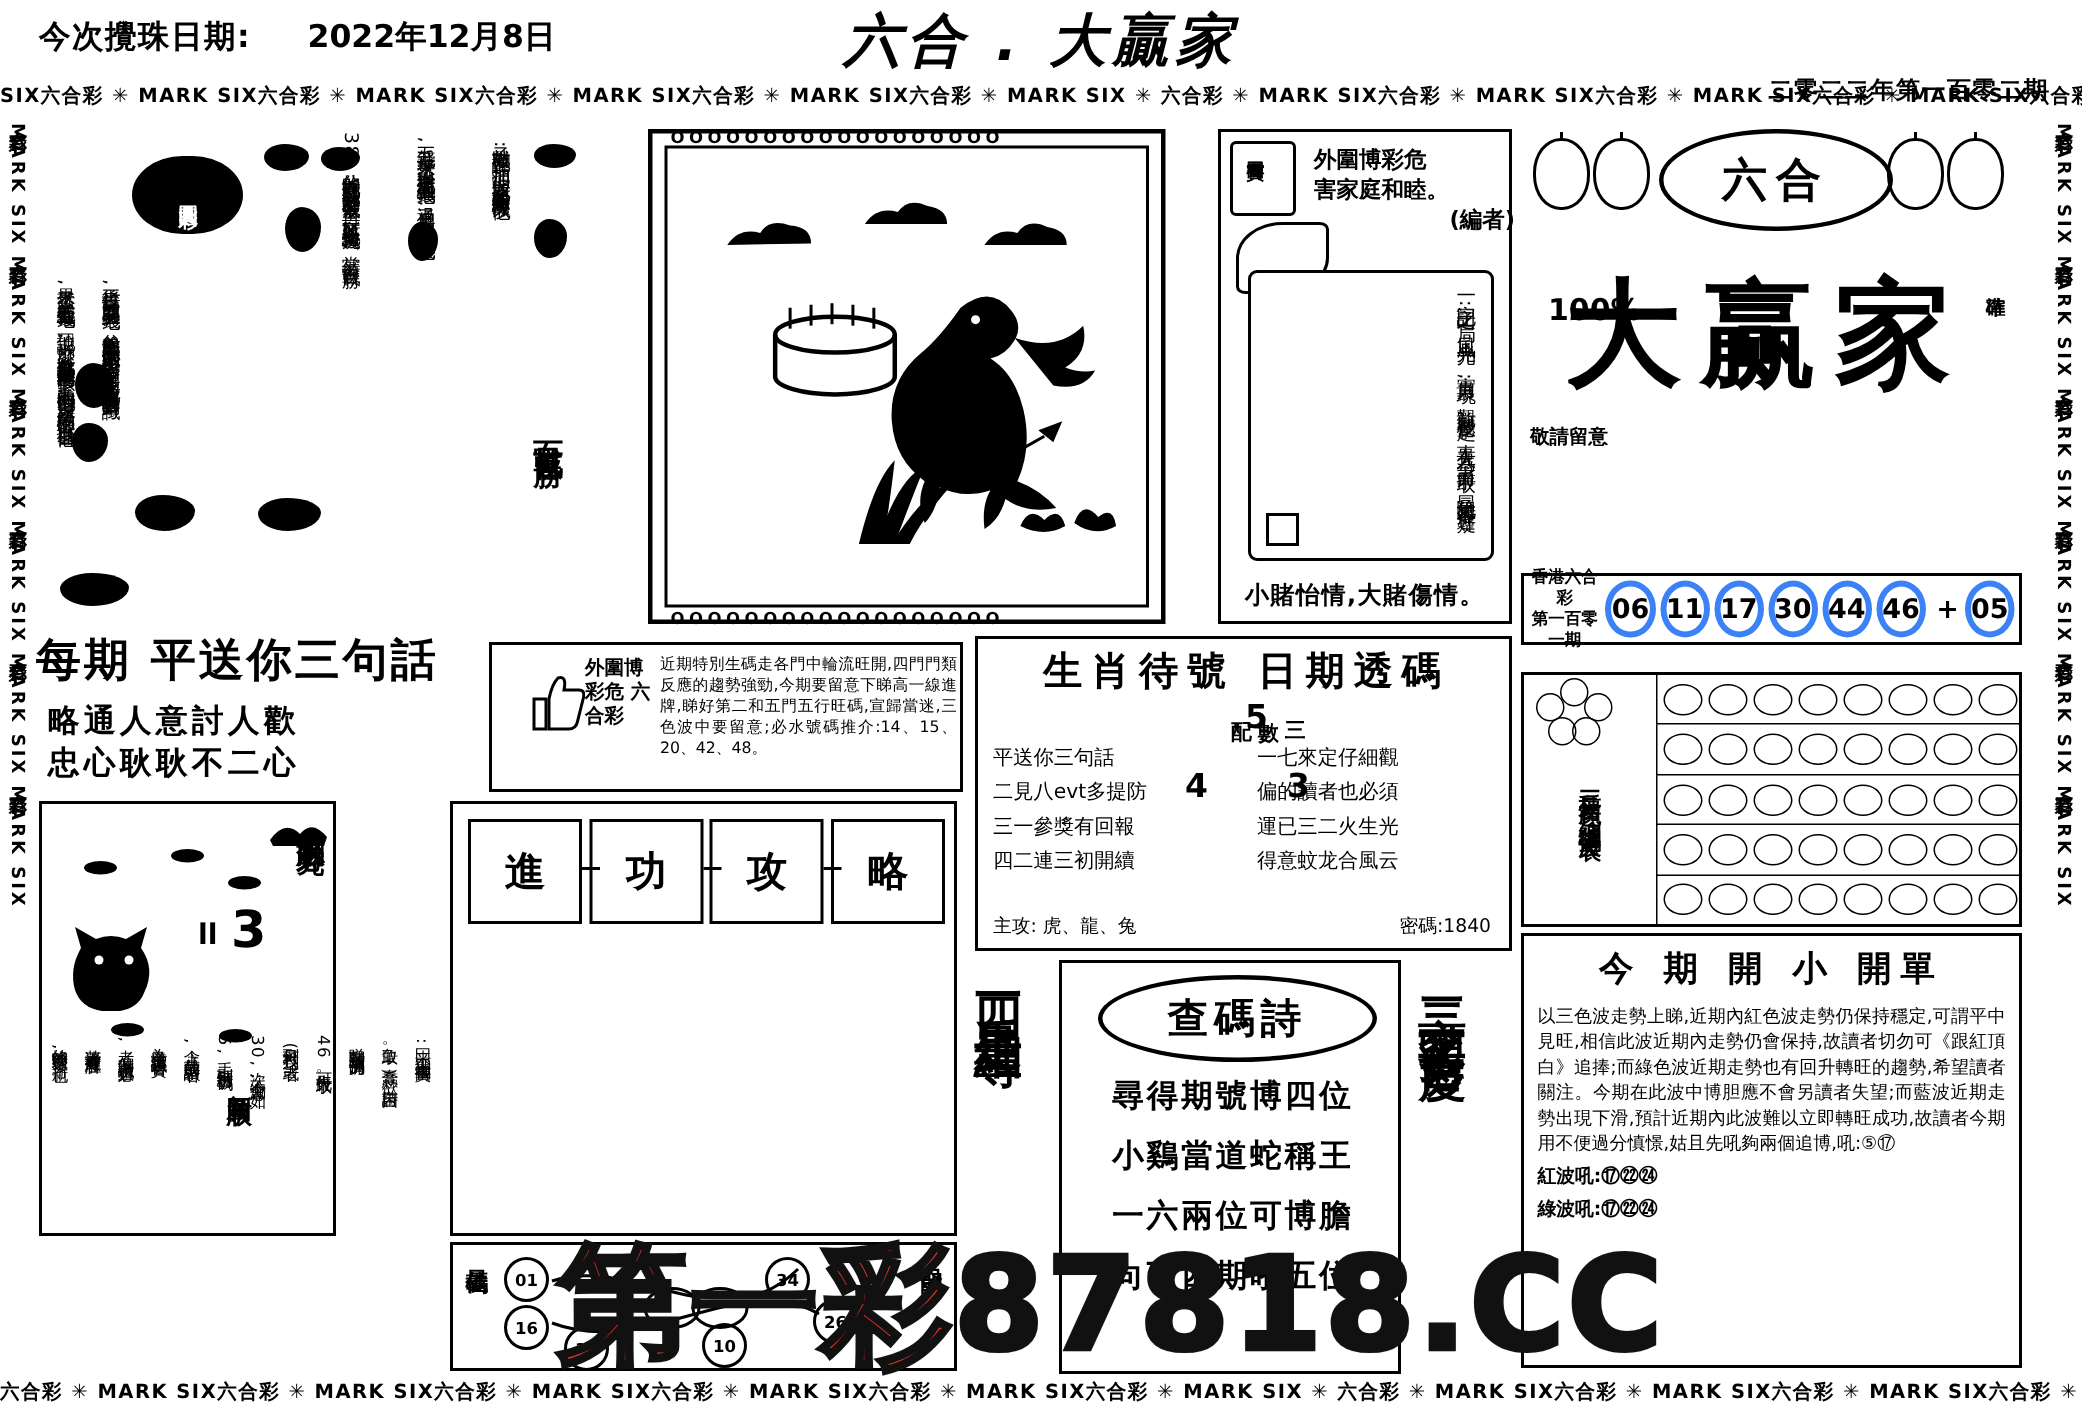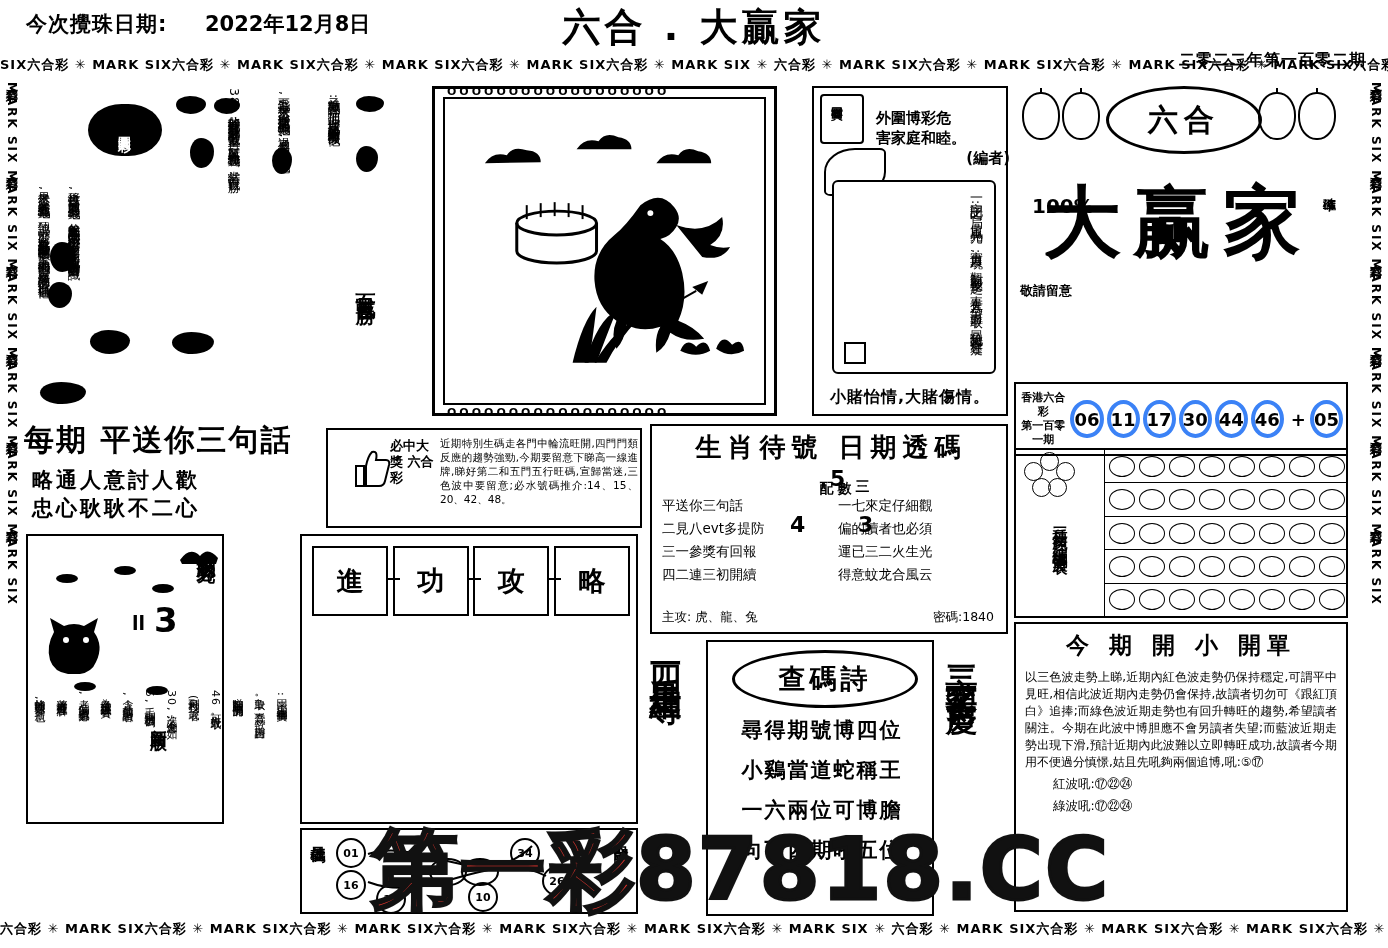--- a/index.html
+++ b/index.html
@@ -7,21 +7,21 @@
     width:1388px;height:948px;background:#fff;
     font-family:"DejaVu Sans","Liberation Sans",sans-serif;
     color:#000;overflow:hidden;position:relative;
   }
   .page{position:relative;width:1388px;height:948px;}
 
   
   .hdr{position:absolute;left:0;top:0;width:1388px;height:52px;}
   .hdr-date-label{position:absolute;left:26px;top:10px;font-size:21px;font-weight:bold;letter-spacing:1px;}
   .hdr-date-val{position:absolute;left:205px;top:10px;font-size:21px;font-weight:bold;}
-  .hdr-title{position:absolute;left:0;top:2px;width:1388px;text-align:center;font-size:38px;font-weight:bold;letter-spacing:4px;font-family:"DejaVu Sans","Liberation Sans",sans-serif;}
+  .hdr-title{position:absolute;left:0;top:2px;width:1388px;text-align:center;font-size:38px;font-weight:bold;letter-spacing:4px;font-family:"DejaVu Sans","Liberation Sans",sans-serif;font-style:italic;}
   .hdr-issue{position:absolute;right:22px;top:30px;font-size:16px;font-weight:bold;letter-spacing:1px;margin-top:20px;}
 
   
   .strip{position:absolute;left:0;width:1388px;height:22px;overflow:hidden;
     font-size:13px;font-weight:bold;letter-spacing:1px;white-space:nowrap;line-height:22px;}
   .strip-top{top:54px;}
   .strip-bot{top:918px;}
 
   
   .vstrip{position:absolute;top:76px;width:20px;height:840px;overflow:hidden;}
@@ -63,41 +63,41 @@
   .lantern{position:absolute;width:34px;height:44px;border:2px solid #000;border-radius:48%;}
   .lantern:before{content:"";position:absolute;left:50%;top:-6px;width:2px;height:6px;background:#000;transform:translateX(-50%);}
   .liuhe-oval{position:absolute;left:92px;top:4px;width:150px;height:62px;border:3px solid #000;border-radius:50%;display:flex;align-items:center;justify-content:center;font-size:30px;font-weight:bold;letter-spacing:6px;}
   .big3{position:absolute;left:14px;top:86px;width:300px;height:110px;display:flex;align-items:center;justify-content:center;font-size:78px;font-weight:bold;letter-spacing:12px;}
   .pct{position:absolute;left:18px;top:112px;font-size:20px;font-weight:bold;}
   .zhunyao{position:absolute;right:6px;top:106px;font-size:13px;font-weight:bold;writing-mode:vertical-rl;}
   .notice{position:absolute;left:6px;top:208px;width:322px;font-size:10.5px;line-height:14px;text-align:justify;}
   .notice-lbl{position:absolute;left:6px;top:200px;font-size:13px;font-weight:bold;}
 
   
-  .numbar{position:absolute;left:1014px;top:382px;width:334px;height:74px;border:2px solid #000;box-sizing:border-box;display:flex;align-items:center;}
+  .numbar{position:absolute;left:1014px;top:382px;width:334px;height:48px;border:2px solid #000;box-sizing:border-box;display:flex;align-items:center;}
   .numbar .lbl{width:76px;font-size:11px;line-height:14px;text-align:center;font-weight:bold;}
   .ball{width:30px;height:30px;border:4px solid #3b82f6;border-radius:50%;display:flex;align-items:center;justify-content:center;font-size:18px;font-weight:bold;margin-right:3px;}
   .plus{font-size:18px;font-weight:bold;margin:0 4px;}
 
   
   .wavetable{position:absolute;left:1014px;top:448px;width:334px;height:170px;border:2px solid #000;box-sizing:border-box;display:flex;}
   .wt-left{width:88px;display:flex;align-items:center;justify-content:center;}
   .wt-left .hdrtxt{writing-mode:vertical-rl;font-size:15px;font-weight:bold;letter-spacing:3px;line-height:22px;}
   .wt-rows{flex:1;display:flex;flex-direction:column;}
   .wt-row{flex:1;border-bottom:1px solid #000;border-left:1px solid #000;display:flex;align-items:center;padding-left:4px;gap:4px;}
   .wt-row:last-child{border-bottom:none;}
   .wcell{width:24px;height:19px;border:1px solid #000;border-radius:50%;}
   .flower{position:absolute;left:1020px;top:452px;width:60px;height:48px;}
   .flower .p{position:absolute;width:17px;height:17px;border:1px solid #000;border-radius:50%;}
 
   
   .todaybox{position:absolute;left:1014px;top:622px;width:334px;height:290px;border:2px solid #000;box-sizing:border-box;}
   .today-title{font-size:23px;font-weight:bold;text-align:center;letter-spacing:6px;padding-top:6px;}
   .today-body{font-size:12px;line-height:17px;padding:8px 9px 0 9px;text-align:justify;}
-  .today-foot{font-size:12.5px;line-height:18px;padding:4px 9px;font-weight:normal;margin-left:28px;}
+  .today-foot{font-size:12.5px;line-height:18px;padding:4px 9px;font-weight:bold;}
 
   
   .banner{position:absolute;left:24px;top:420px;width:300px;height:110px;}
   .banner-l1{position:absolute;left:0;top:0;font-size:30px;font-weight:bold;letter-spacing:2px;}
   .banner-l2{position:absolute;left:8px;top:46px;font-size:21px;font-weight:bold;letter-spacing:3px;}
   .banner-l3{position:absolute;left:8px;top:74px;font-size:21px;font-weight:bold;letter-spacing:3px;}
 
   
   .tipbox{position:absolute;left:326px;top:428px;width:316px;height:100px;border:2px solid #000;box-sizing:border-box;}
   .tip-text{position:absolute;left:112px;top:6px;width:198px;font-size:10.5px;line-height:14px;text-align:justify;}
@@ -230,21 +230,21 @@
         <path d="M272 248 q6 -16 16 -4 q10 -8 12 6 q-14 8 -28 -2 z" fill="#000"></path>
       </svg>
     </div>
     <div class="dots-row" style="left:12px;bottom:-6px;">OOOOOOOOOOOOOOOOOO</div>
   </div>
 
   <div class="scrollbox">
     <div style="position:absolute;left:6px;top:6px;width:40px;height:46px;border:2px solid #000;border-radius:4px;">
       <div style="writing-mode:vertical-rl;font-size:12px;font-weight:bold;padding:2px 0 0 6px;">尋寶圖</div>
     </div>
-    <div class="scroll-head" style="position:absolute;left:56px;top:2px;width:134px;margin-top:12px;">
+    <div class="scroll-head" style="position:absolute;left:56px;top:2px;width:134px;">
       <div>外圍博彩危</div>
       <div>害家庭和睦。</div>
       <div style="text-align:right;">(編者)</div>
     </div>
     <div style="position:absolute;left:10px;top:60px;width:58px;height:44px;border:2px solid #000;border-radius:50% 10% 50% 10%;"></div>
     <div class="scroll-paper">
       <div class="txt" style="height:170px;width:140px;">一字記之曰:局 風風光光 · 實力展現; 觀前顧後拿起, 事在人為 盡力爭取; 冒險犯難不遲疑</div>
       <div style="position:absolute;left:10px;bottom:8px;width:18px;height:18px;border:2px solid #000;"></div>
     </div>
     <div class="scroll-foot">小賭怡情,大賭傷情。</div>
@@ -357,21 +357,21 @@
     <div class="banner-l3">忠心耿耿不二心</div>
   </div>
 
   <div class="tipbox">
     <div class="thumb">
       <svg viewBox="0 0 48 48" width="48" height="48">
         <path d="M14 22 h8 v20 h-8 z" fill="none" stroke="#000" stroke-width="2"></path>
         <path d="M24 22 q2 -10 6 -14 q6 -2 4 8 h10 q4 0 3 5 l-4 16 q-1 5 -6 5 H24 z" fill="none" stroke="#000" stroke-width="2"></path>
       </svg>
     </div>
-    <div class="tip-label">必中大獎 六合彩</div>
+    <div class="tip-label">外圍博彩危 六合彩</div>
     <div class="tip-text">近期特別生碼走各門中輪流旺開,四門門類反應的趨勢強勁,今期要留意下睇高一線進牌,睇好第二和五門五行旺碼,宣歸當迷,三色波中要留意;必水號碼推介:14、15、20、42、48。</div>
   </div>
 
   <div class="num3box">
     <div class="num3-title">生肖待號 日期透碼</div>
     <div class="n3" style="left:178px;top:40px;">5</div>
     <div class="n3" style="left:138px;top:86px;">4</div>
     <div class="n3" style="left:206px;top:86px;">3</div>
     <div class="n3-lbl" style="left:166px;top:44px;height:0;">三數配</div>
     <div class="col-left">

